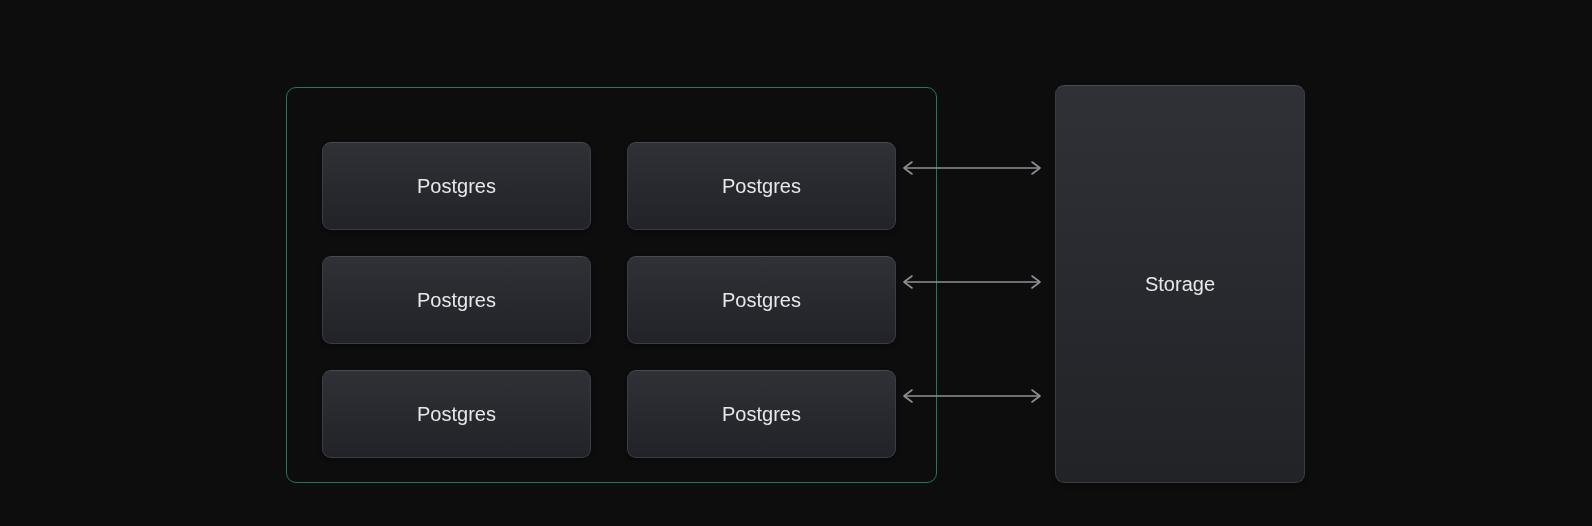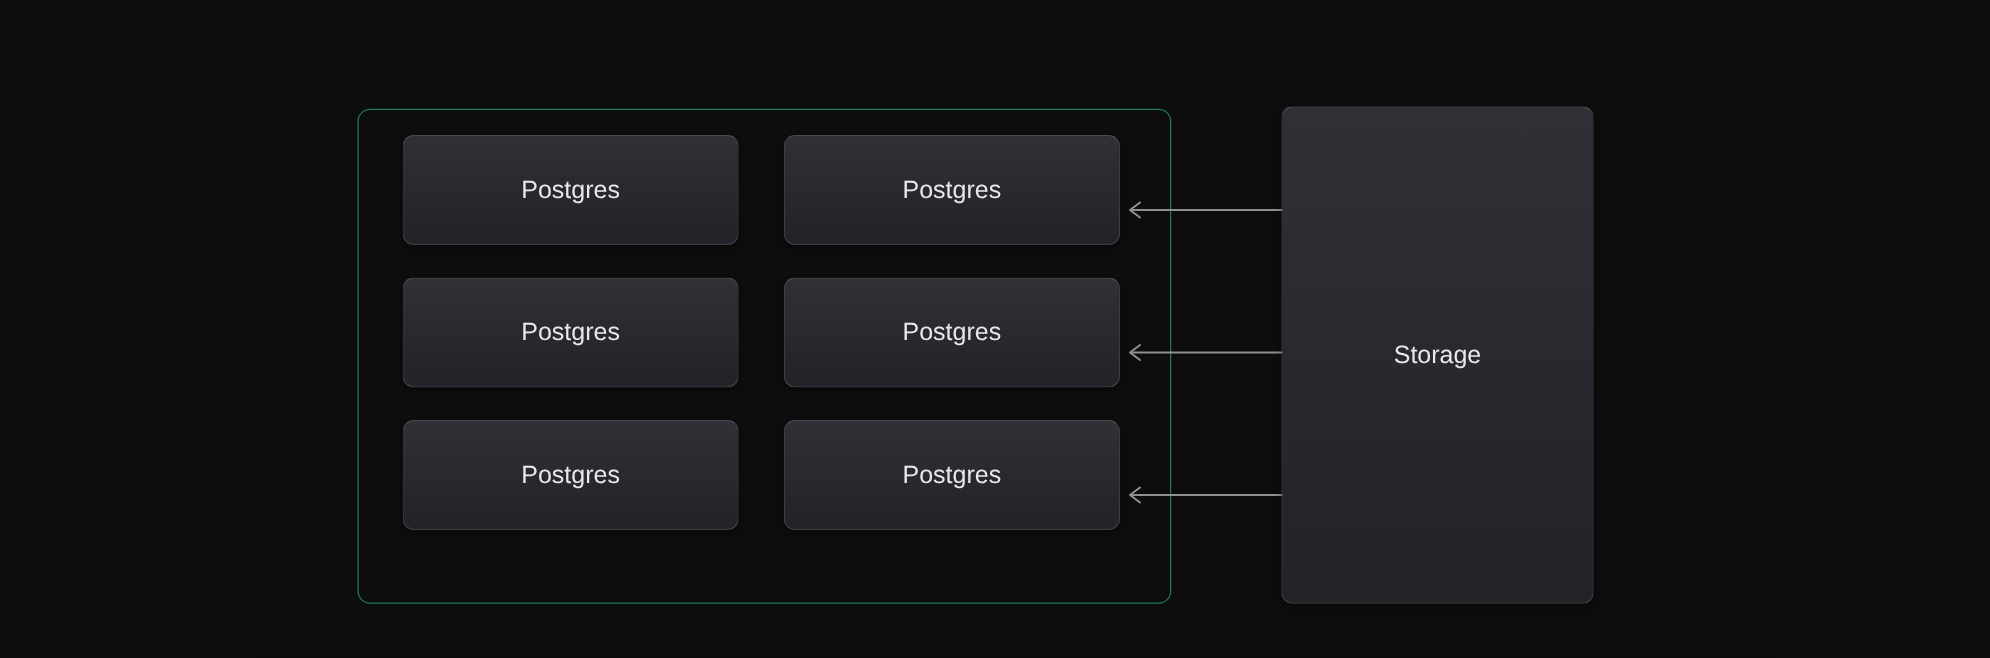--- a/index.html
+++ b/index.html
@@ -34,38 +34,38 @@
     width: 651px;
     height: 396px;
     box-sizing: border-box;
     border: 1px solid #1f7a58;
     border-radius: 10px;
     background: transparent;
     display: grid;
     grid-template-columns: 1fr 1fr;
     grid-auto-rows: 88px;
     gap: 26px 36px;
-    padding: 20px 40px 0 35px;
+    padding: 54px 40px 0 35px;
   }
   .node {
     box-sizing: border-box;
     border: 1px solid #3a3d43;
     border-top-color: #474a51;
     border-radius: 9px;
     background: linear-gradient(180deg, #2f3137 0%, #27292e 55%, #212328 100%);
     display: flex;
     align-items: center;
     justify-content: center;
     color: #e7e8ea;
     font-size: 20px;
     box-shadow: 0 2px 4px rgba(0,0,0,0.35);
   }
   .storage-box {
     position: absolute;
-    left: 1025px;
+    left: 1055px;
     top: 85px;
     width: 250px;
     height: 398px;
     box-sizing: border-box;
     border: 1px solid #3a3d43;
     border-top-color: #474a51;
     border-radius: 9px;
     background: linear-gradient(180deg, #2f3137 0%, #28292e 55%, #222327 100%);
     display: flex;
     align-items: center;

